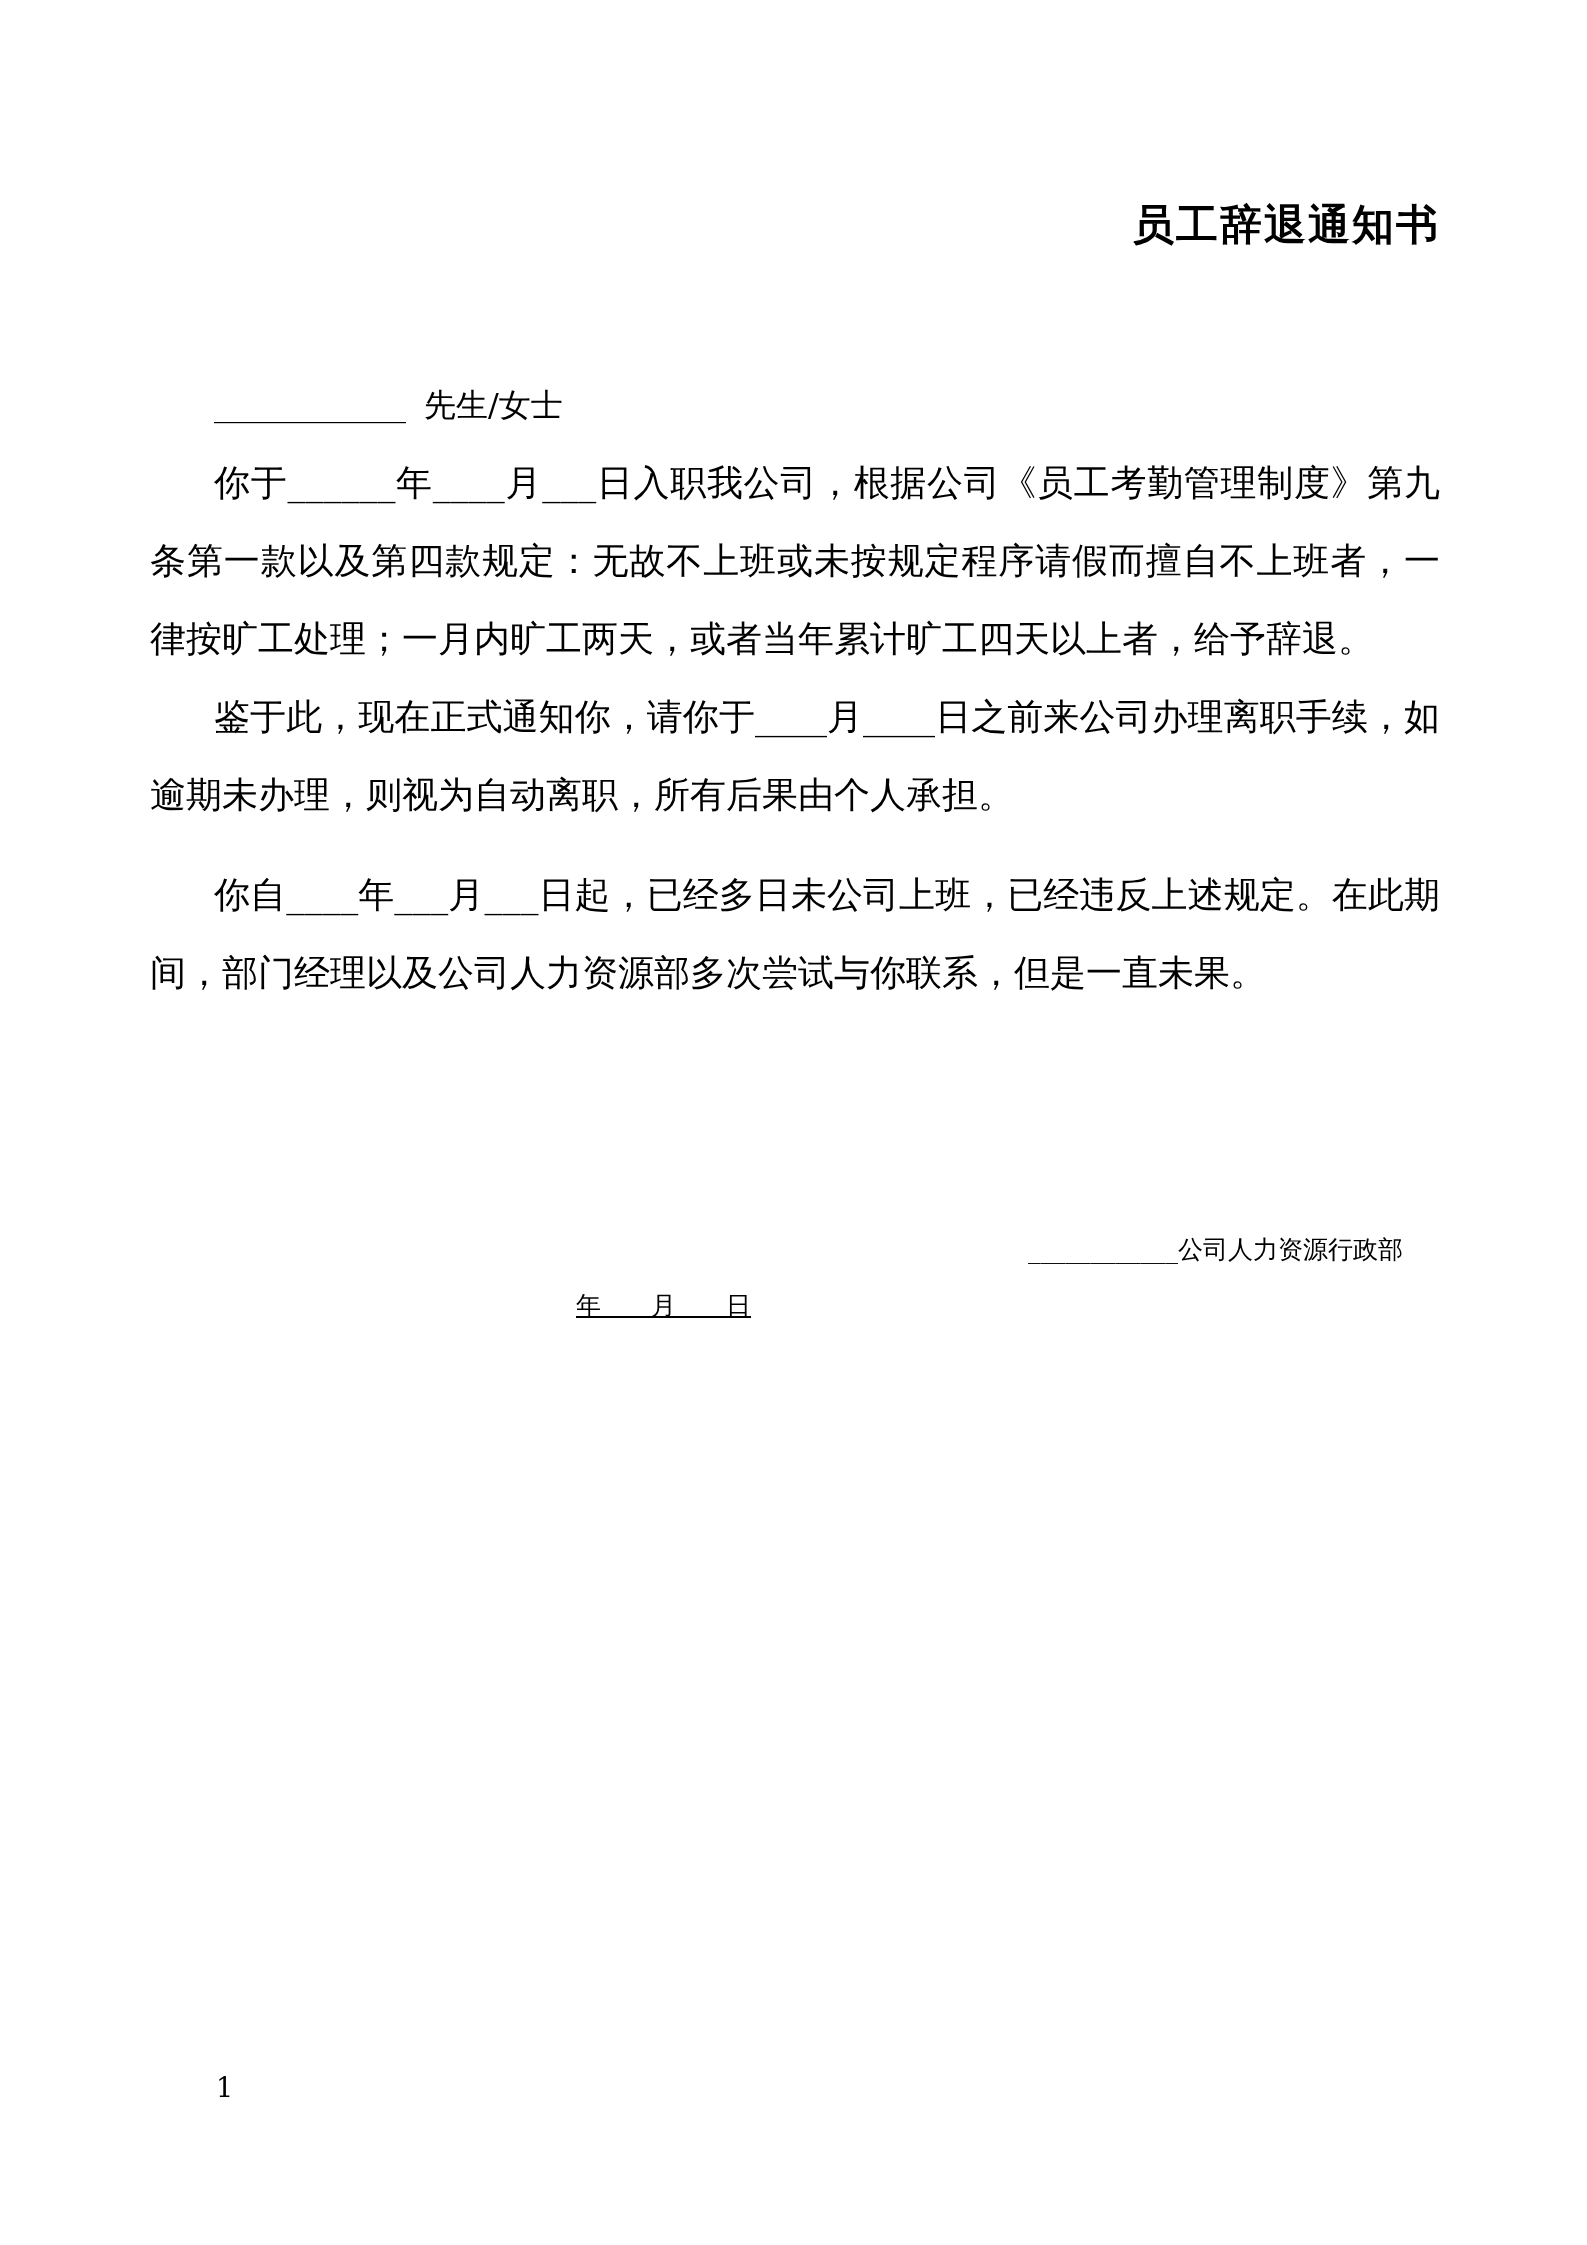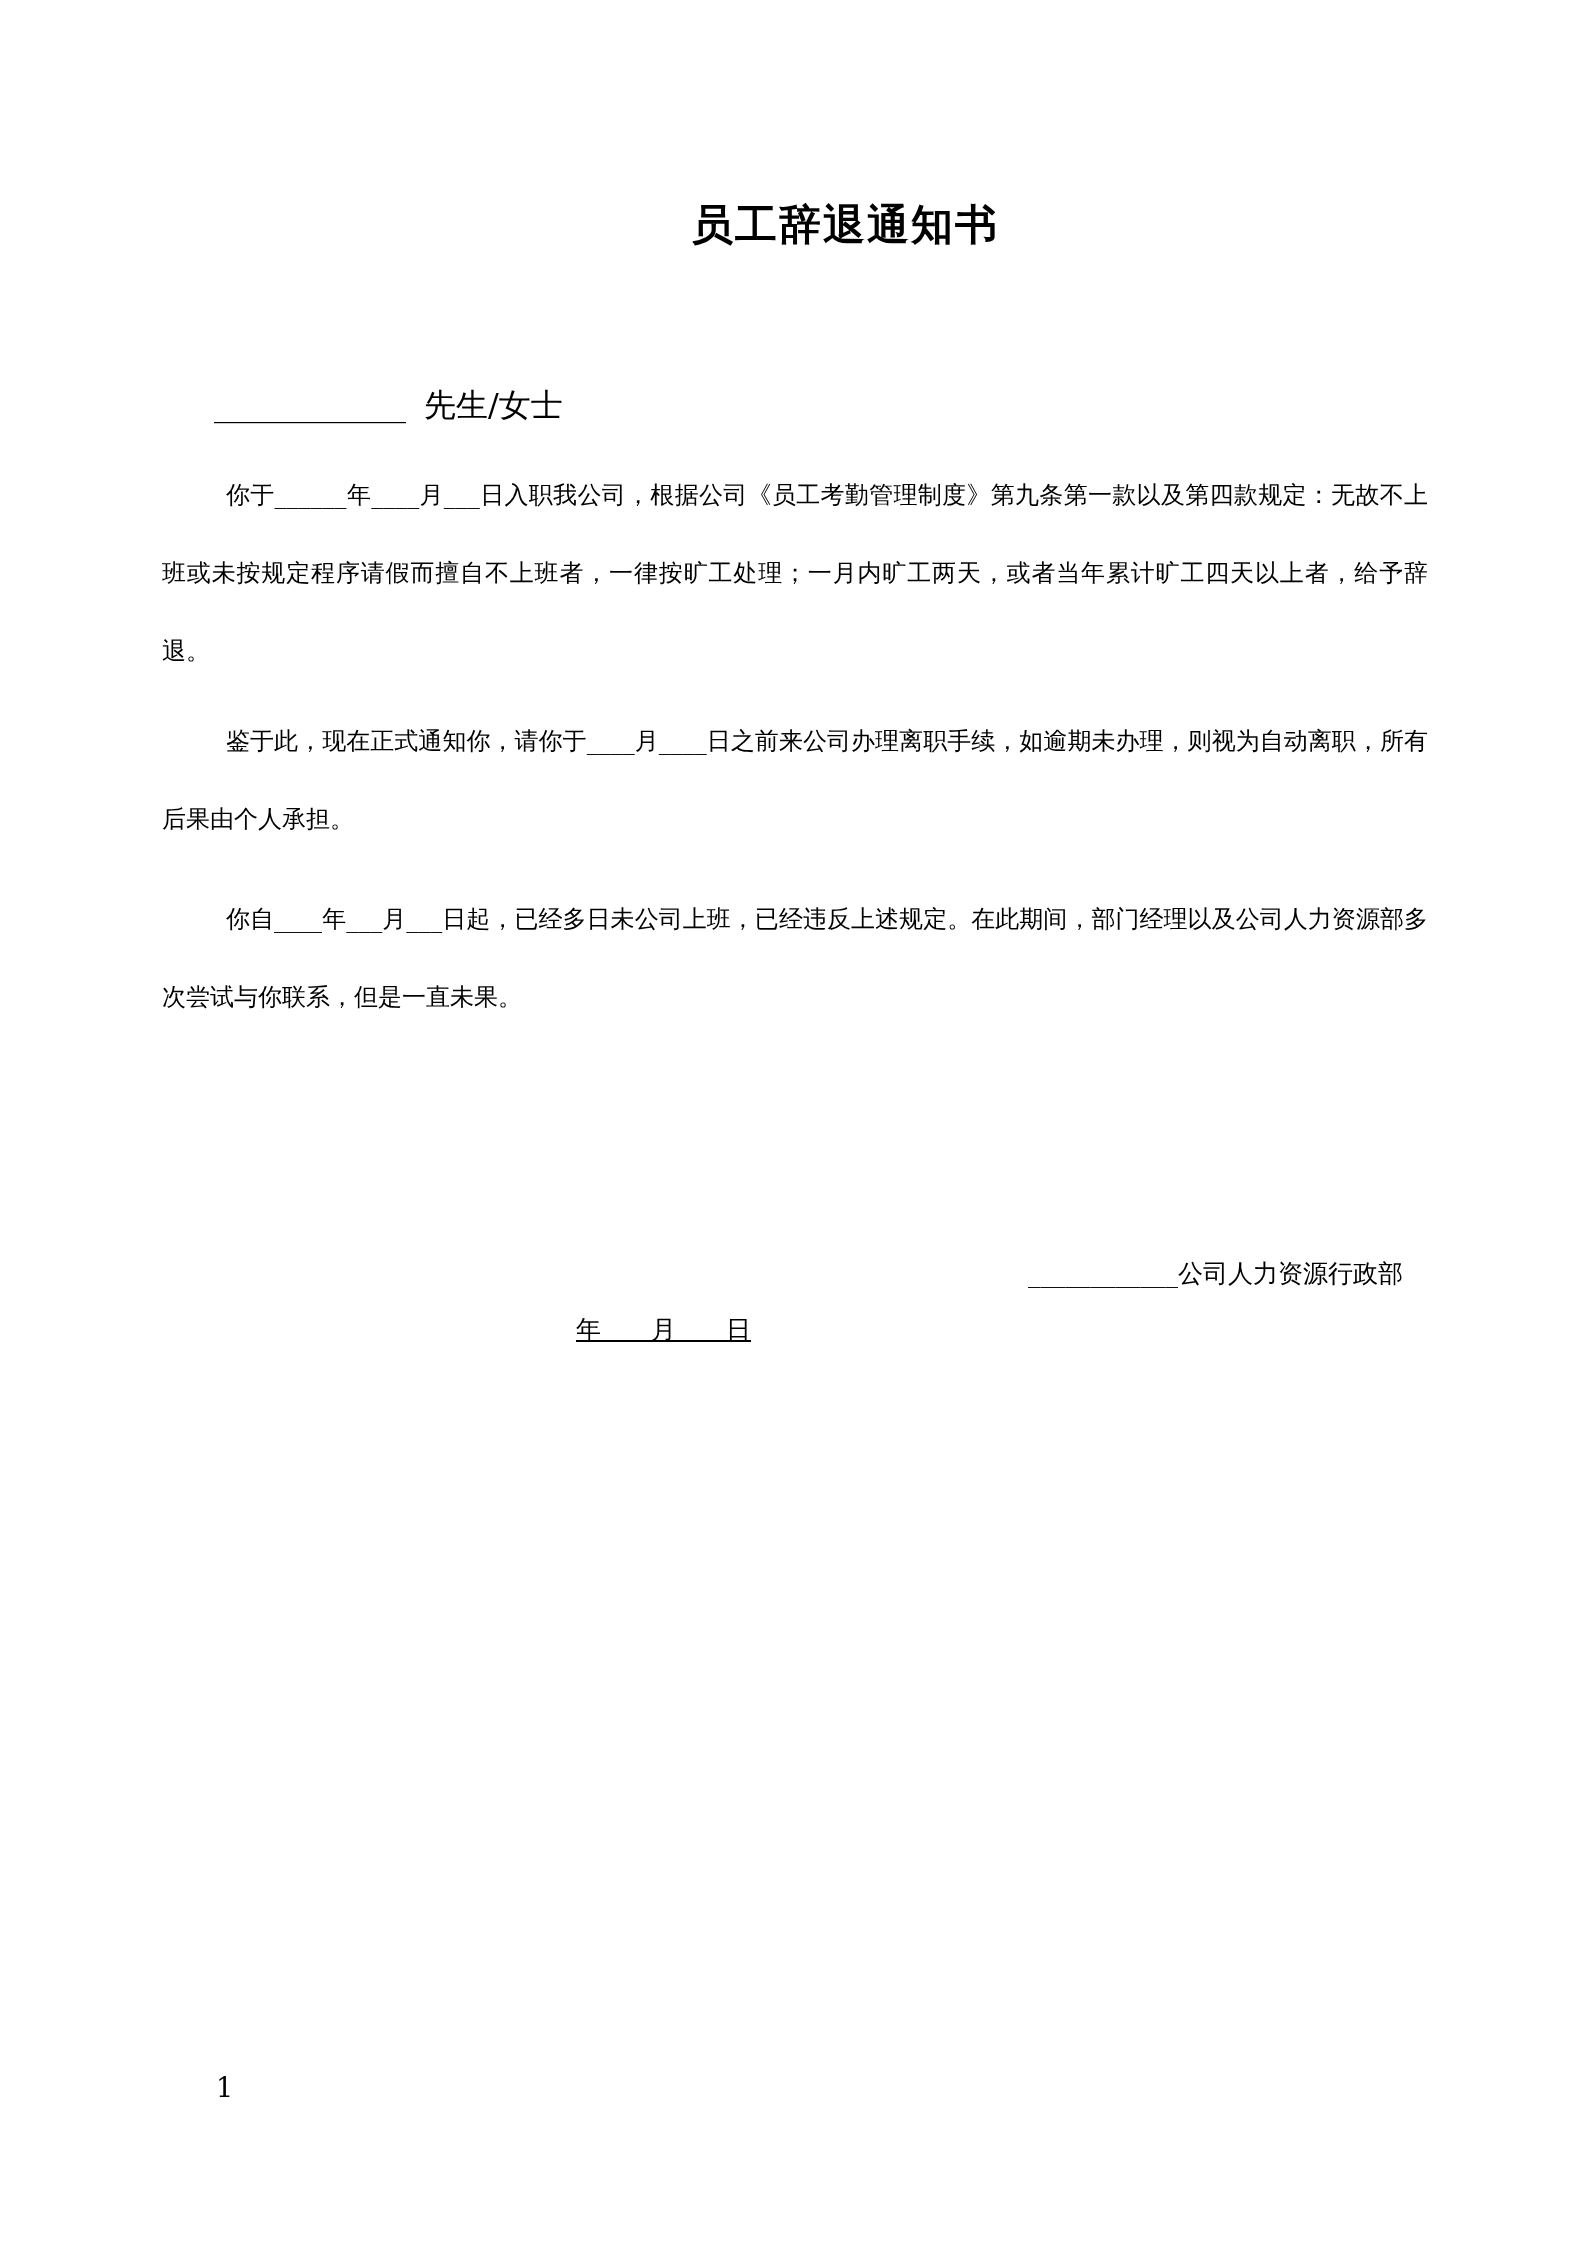--- a/index.html
+++ b/index.html
@@ -15,36 +15,36 @@
   .content {
     position:absolute;
     left:150px;
     top:0;
     width:1290px;
   }
   .title {
     margin:196px 0 0 0;
     font-size:42px;
     font-weight:bold;
-    text-align:center;
+    text-align:right;
     text-indent:100px;
     line-height:57px;
     letter-spacing:2px;
   }
   .salutation {
     margin:113px 0 0 0;
     font-size:32px;
     line-height:78px;
     text-indent:64px;
   }
   .salutation .blank { font-weight:normal; margin-right:18px; }
   .salutation .name  { font-weight:normal; }
   .para {
-    margin:12px;
-    font-size:24px;
+    margin:0;
+    font-size:36px;
     line-height:78px;
     text-indent:64px;
     text-align:justify;
     text-justify:inter-ideograph;
   }
   .para.p2 { margin-top:22px; }
   .signature {
     margin-top:210px;
     font-size:25px;
     line-height:56px;

